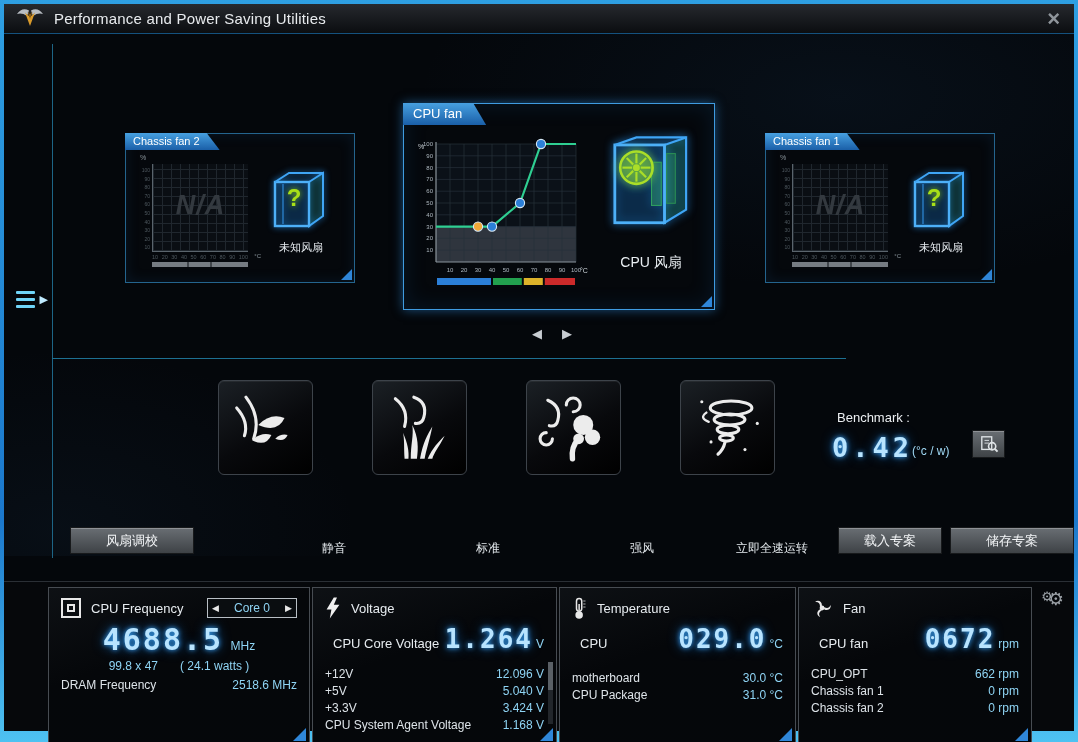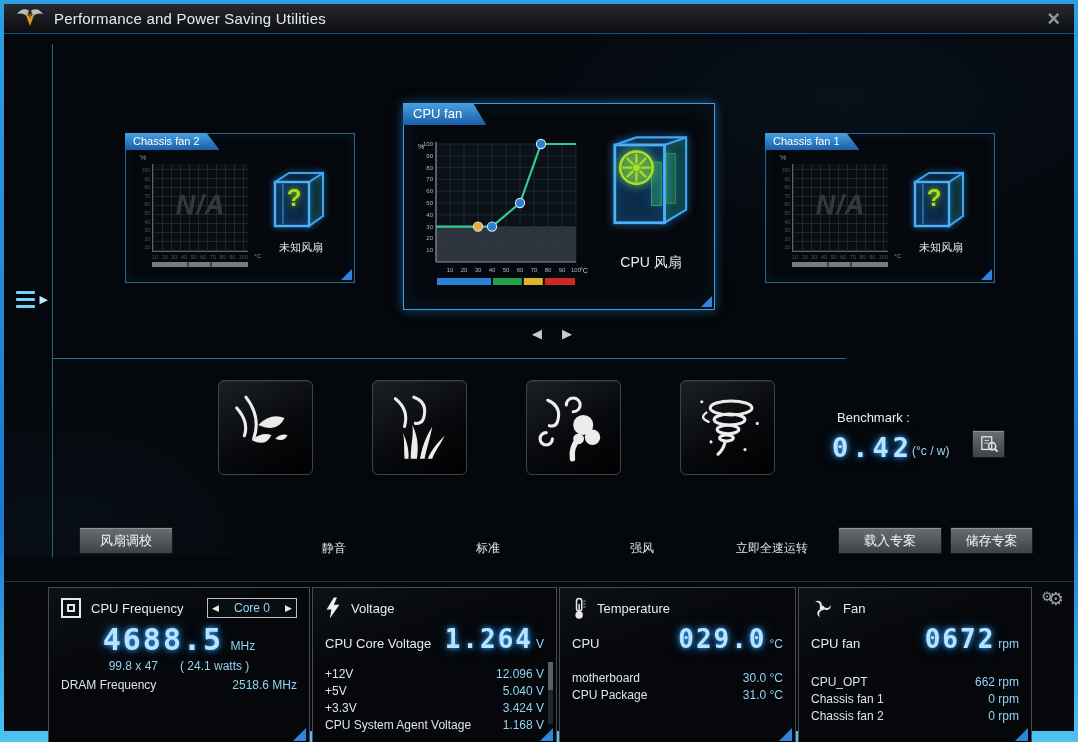--- a/index.html
+++ b/index.html
@@ -101,21 +101,21 @@
     linear-gradient(160deg,rgba(40,46,52,.25),rgba(5,7,9,.1) 40%),#05070a;
     padding:8px 12px 4px 12px;color:#dfe5ea;}
   .p-head{display:flex;align-items:center;gap:10px;height:24px;}
   .p-title{font-size:13px;color:#e6ebef;}
   .p-tri{position:absolute;right:3px;bottom:3px;width:0;height:0;cursor:pointer;
     border-left:13px solid transparent;border-bottom:13px solid #2f86d8;}
   .p-row{display:flex;justify-content:space-between;font-size:12px;line-height:17px;}
   .p-row .lb{color:#dde3e8;}
   .p-row .vl{color:#8fd4f4;}
   .bigline{display:flex;align-items:baseline;justify-content:space-between;margin-top:4px;}
-  .big-label{font-size:13px;color:#e6ebef;}
+  .big-label{font-size:13px;color:#e6ebef;margin-left:8px;}
   .big-val{font-size:26px;letter-spacing:2px;}
   .big-unit{color:#8fd4f4;font-size:12px;margin-left:3px;}
 
   .chip-icon{width:20px;height:20px;border:2px solid #e8e8e8;display:flex;align-items:center;justify-content:center;}
   .chip-icon i{display:block;width:8px;height:8px;border:2px solid #e8e8e8;}
 
   .core-sel{margin-left:auto;width:90px;height:20px;border:1px solid #b9bfc5;background:#0a0d10;
     display:flex;align-items:center;justify-content:space-between;padding:0 4px;cursor:pointer;}
   .core-sel .ar{color:#e8e8e8;font-size:9px;cursor:pointer;}
   .core-sel .cv{color:#8fd4f4;font-size:12px;}
@@ -426,23 +426,23 @@
       <div class="gray-btn bm-search">
         <svg viewBox="0 0 22 20" width="20" height="18">
           <rect x="3" y="2" width="11" height="14" fill="none" stroke="#dfe3e6" stroke-width="1.5"></rect>
           <line x1="6" y1="6" x2="11" y2="6" stroke="#dfe3e6"></line>
           <line x1="6" y1="9" x2="11" y2="9" stroke="#dfe3e6"></line>
           <circle cx="14.5" cy="12.5" r="4" fill="none" stroke="#dfe3e6" stroke-width="1.8"></circle>
           <line x1="17.3" y1="15.3" x2="20.5" y2="18.5" stroke="#dfe3e6" stroke-width="2.2"></line>
         </svg>
       </div>
 
-      <div class="gray-btn action-btn" style="left:75px;width:94px;">风扇调校</div>
+      <div class="gray-btn action-btn" style="left:66px;width:124px;">风扇调校</div>
       <div class="gray-btn action-btn" style="left:834px;width:104px;">载入专案</div>
-      <div class="gray-btn action-btn" style="left:946px;width:83px;">储存专案</div>
+      <div class="gray-btn action-btn" style="left:946px;width:124px;">储存专案</div>
     </div>
 
     <div class="monitor">
       <div class="panel-row">
 
         <div class="panel" style="width:262px;">
           <div class="p-head">
             <span class="chip-icon">
                 <i></i>
               </span>
@@ -539,21 +539,21 @@
               <path d="M12 9.5 C12 4 7 3 4.5 5.5 C8 5 10 7 9.8 10.5 Z" fill="#e8e8e8"></path>
               <path d="M12 9.5 C12 4 7 3 4.5 5.5 C8 5 10 7 9.8 10.5 Z" fill="#e8e8e8" transform="rotate(120 12 12)"></path>
               <path d="M12 9.5 C12 4 7 3 4.5 5.5 C8 5 10 7 9.8 10.5 Z" fill="#e8e8e8" transform="rotate(240 12 12)"></path>
             </svg>
             <span class="p-title">Fan</span>
           </div>
           <div class="bigline">
             <span class="big-label">CPU fan</span>
             <span><span class="seg big-val">0672</span><span class="big-unit">rpm</span></span>
           </div>
-          <div style="margin-top:20px;">
+          <div style="margin-top:12px;">
             <div class="p-row">
                 <span class="lb">CPU_OPT</span>
                 <span class="vl">662  rpm</span>
               </div>
             <div class="p-row">
                 <span class="lb">Chassis fan 1</span>
                 <span class="vl">0  rpm</span>
               </div>
             <div class="p-row">
                 <span class="lb">Chassis fan 2</span>

